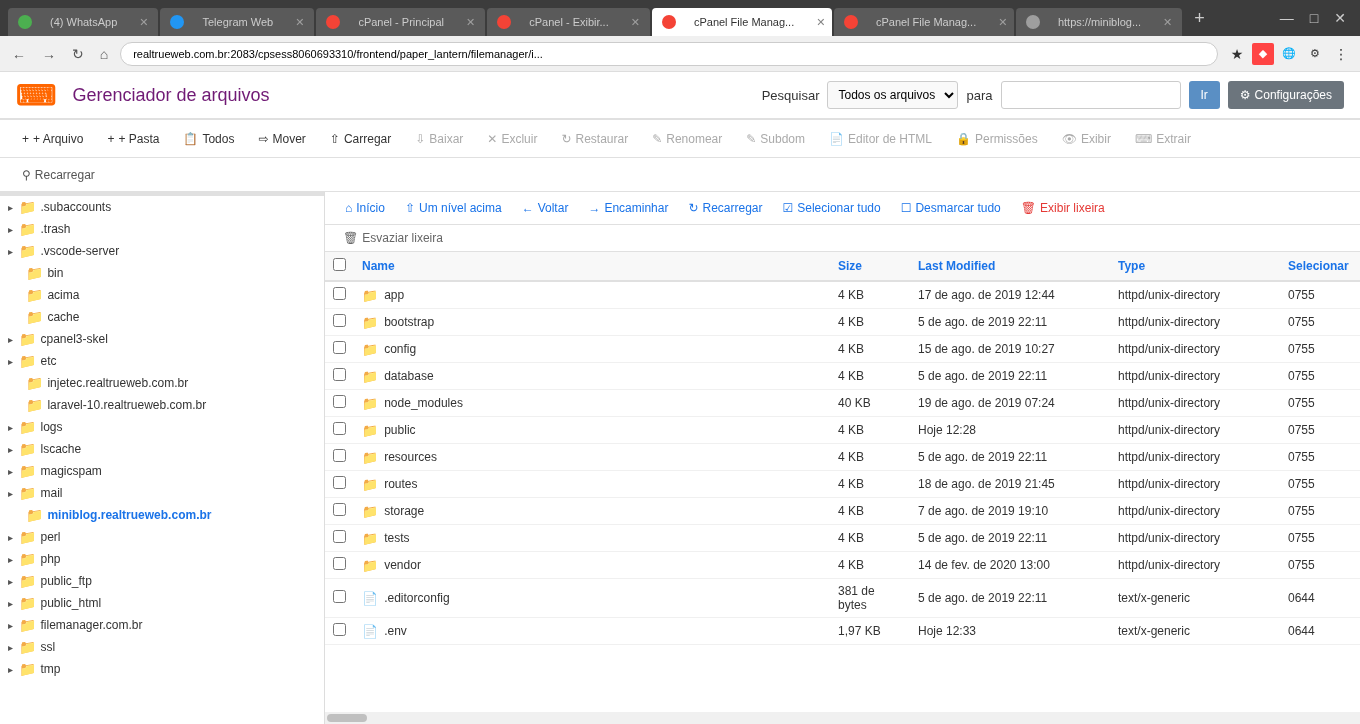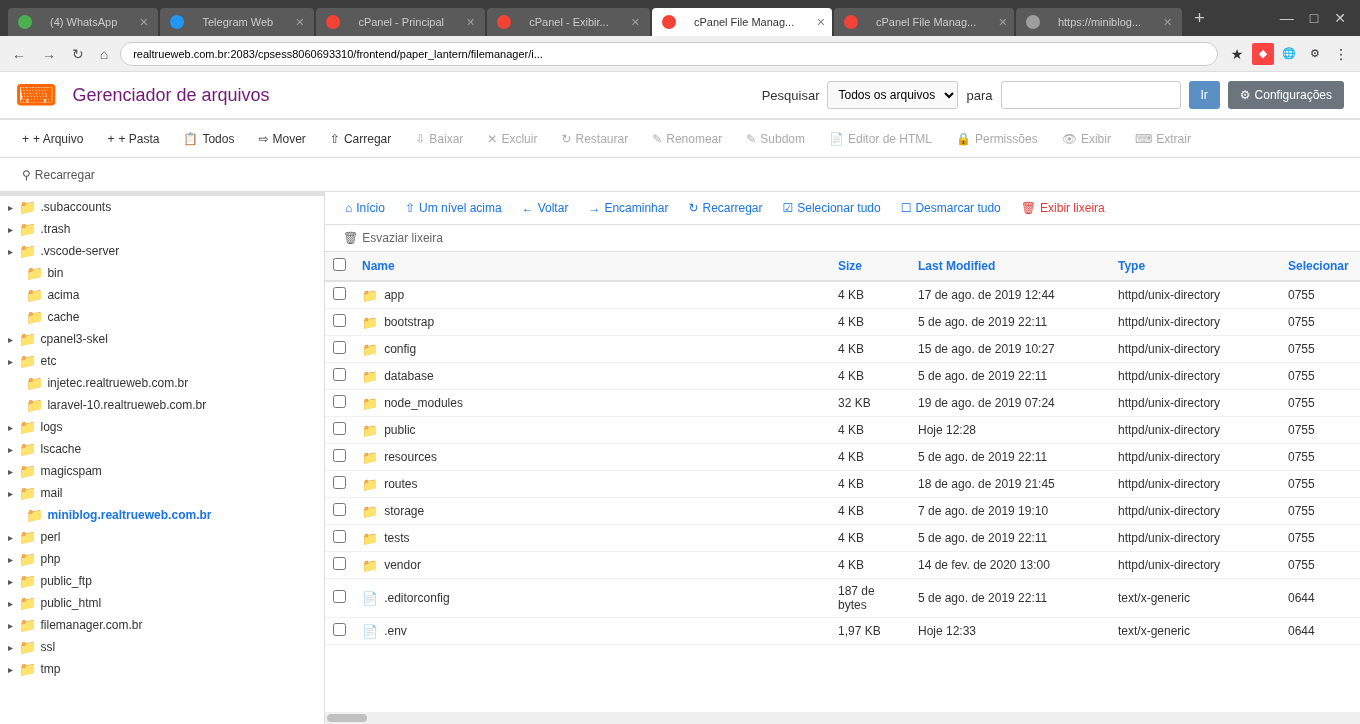--- a/index.html
+++ b/index.html
@@ -434,21 +434,21 @@
               <td class="size-col">4 KB</td>
               <td class="modified-col">5 de ago. de 2019 22:11</td>
               <td class="type-col">httpd/unix-directory</td>
               <td class="perm-col">0755</td>
             </tr>
             <tr>
               <td class="checkbox-col"><input type="checkbox" style=""></td>
               <td class="name-col">
                 <a class="file-name-link" href="#"><span class="folder-icon-sm">📁</span>node_modules</a>
               </td>
-              <td class="size-col">32 KB</td>
+              <td class="size-col">40 KB</td>
               <td class="modified-col">19 de ago. de 2019 07:24</td>
               <td class="type-col">httpd/unix-directory</td>
               <td class="perm-col">0755</td>
             </tr>
             <tr>
               <td class="checkbox-col"><input type="checkbox" style=""></td>
               <td class="name-col">
                 <a class="file-name-link" href="#"><span class="folder-icon-sm">📁</span>public</a>
               </td>
               <td class="size-col">4 KB</td>
@@ -504,21 +504,21 @@
               <td class="size-col">4 KB</td>
               <td class="modified-col">14 de fev. de 2020 13:00</td>
               <td class="type-col">httpd/unix-directory</td>
               <td class="perm-col">0755</td>
             </tr>
             <tr>
               <td class="checkbox-col"><input type="checkbox" style=""></td>
               <td class="name-col">
                 <a class="file-name-link" href="#"><span class="file-icon-sm">📄</span>.editorconfig</a>
               </td>
-              <td class="size-col">187 de bytes</td>
+              <td class="size-col">381 de bytes</td>
               <td class="modified-col">5 de ago. de 2019 22:11</td>
               <td class="type-col">text/x-generic</td>
               <td class="perm-col">0644</td>
             </tr>
             <tr>
               <td class="checkbox-col"><input type="checkbox" style=""></td>
               <td class="name-col">
                 <a class="file-name-link" href="#"><span class="file-icon-sm">📄</span>.env</a>
               </td>
               <td class="size-col">1,97 KB</td>

